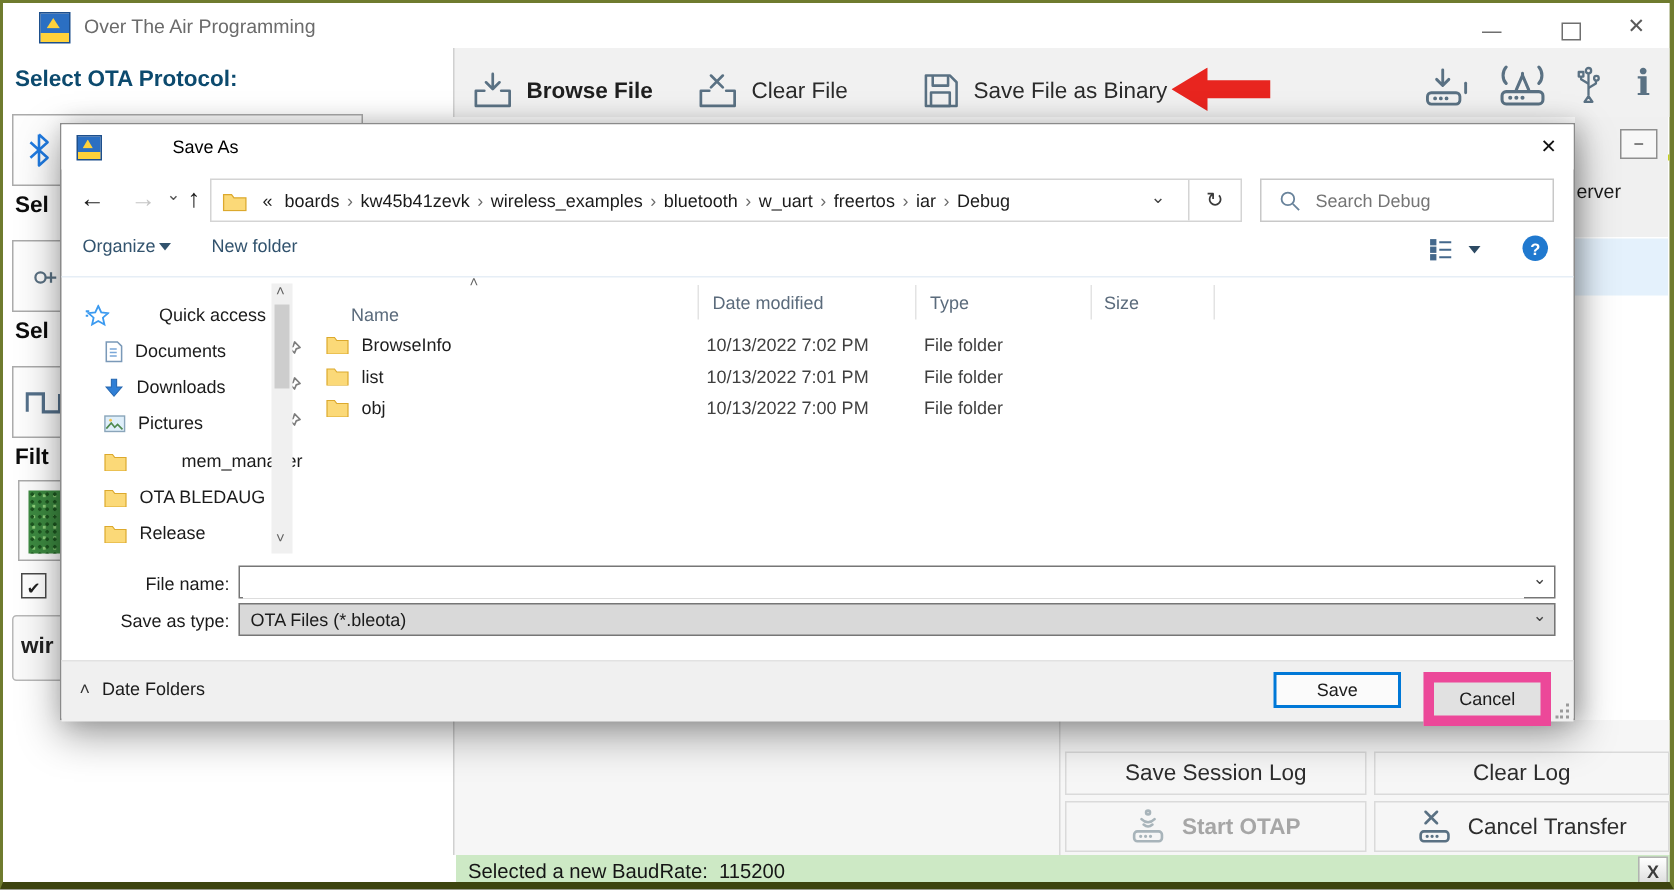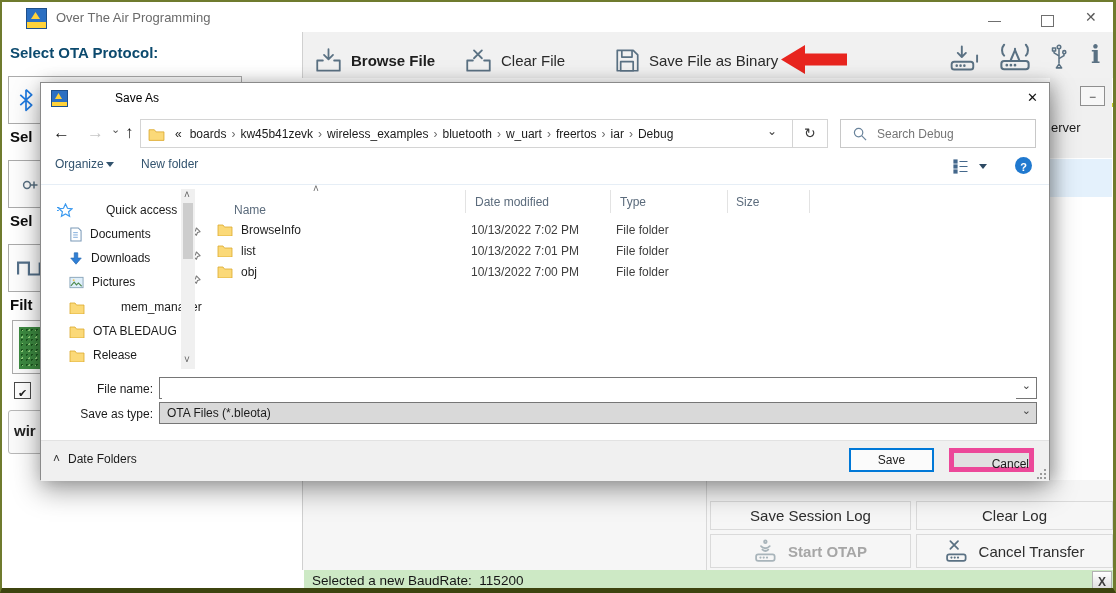--- a/index.html
+++ b/index.html
@@ -425,21 +425,21 @@
     </div>
 
     <div class="abs" style="left:0;top:357px;width:1008px;height:40px;background:#f0f0f0;border-top:1px solid #e2e2e2;">
       <div class="abs flexr" style="left:12px;top:11px;gap:8px;">
         <span style="font-size:12px;color:#333;">˄</span>
         <span class="t12">Date Folders</span>
       </div>
       <div class="abs btn" style="left: 808px; top: 7px; width: 85px; height: 24px; background: rgb(251, 251, 251); border: 2px solid rgb(0, 120, 215);">
         <span class="t12" style="line-height:20px;">Save</span>
       </div>
-      <div class="abs btn" style="left:908px;top:7px;width:85px;height:24px;background:#e1e1e1;border:5px solid #ec4899;text-align:right;">
+      <div class="abs btn" style="left:908px;top:7px;width:85px;height:36px;background:#e1e1e1;border:7px solid #ec4899;">
         <span class="t12" style="line-height:22px;">Cancel</span>
       </div>
       <span class="abs grip" style="left:996px;top:28px;width:9px;height:9px;">
         <i style="left:7px;top:0;"></i>
           <i style="left:7px;top:4px;"></i>
           <i style="left:3px;top:4px;"></i>
           <i style="left:7px;top:8px;"></i>
           <i style="left:3px;top:8px;"></i>
           <i style="left:0;top:8px;"></i>
       </span>

